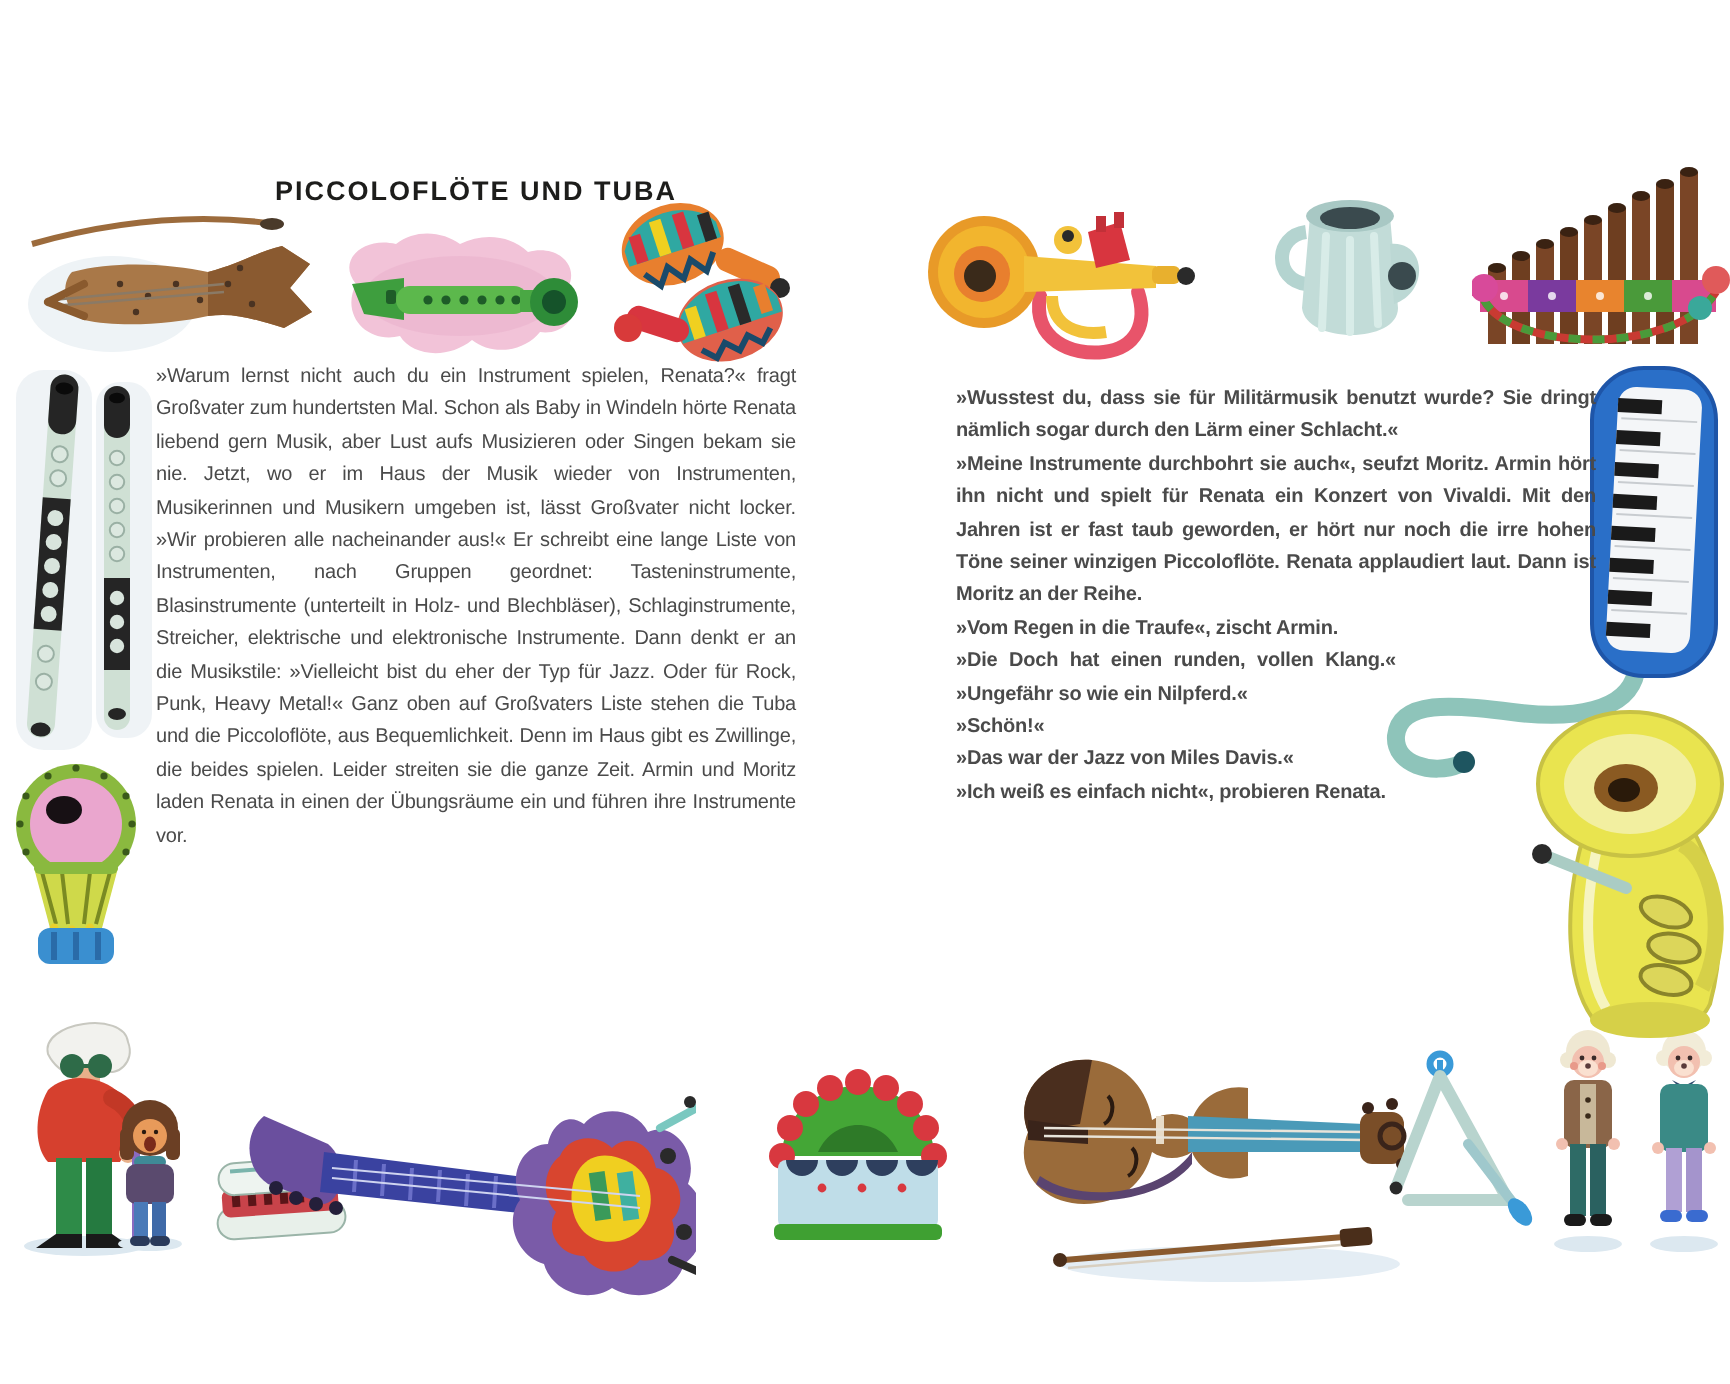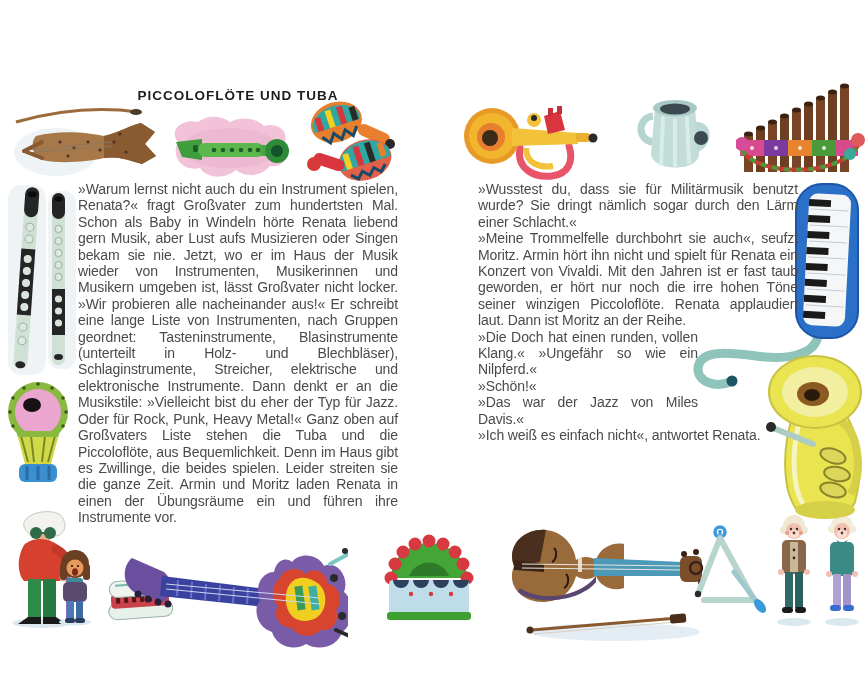--- a/index.html
+++ b/index.html
@@ -2,25 +2,25 @@
 <html lang="de"><head>
 <meta charset="utf-8">
 <style>
   html,body{margin:0;padding:0;background:#ffffff;}
   #canvas{position:relative;width:865px;height:668px;background:#ffffff;overflow:hidden;
           font-family:"Liberation Sans",sans-serif;}
   .illu{position:absolute;z-index:1;}
   .illu svg{display:block;width:100%;height:100%;}
   #chapter-title{position:absolute;left:78px;top:88px;width:320px;z-index:2;
     text-align:center;font-size:13.5px;font-weight:700;letter-spacing:1px;color:#1d1d1b;}
-  .textcol{position:absolute;z-index:2;font-size:14px;line-height:16.4px;color:#4a4a4a;
+  .textcol{position:absolute;z-index:2;font-size:10px;line-height:16.4px;color:#4a4a4a;
     letter-spacing:-0.1px;text-align:justify;}
   .textcol p{margin:0;padding:0;}
   #left-text{left:78px;top:181px;width:320px;}
-  #right-text{left:478px;top:181px;width:320px;}
+  #right-text{left:478px;top:192px;width:320px;font-weight:bold;}
   .float-spacer{float:right;width:100px;height:83px;}
   #bottom-bar{position:absolute;left:88px;top:677px;width:691px;height:14px;
     background:#1b2340;z-index:1;}
 </style>
 </head>
 <body>
 
 <div id="canvas">
 
   <div class="illu" style="left:8px;top:98px;width:150px;height:85px">
@@ -462,23 +462,24 @@
   </div>
 
   <div id="chapter-title">PICCOLOFLÖTE UND TUBA</div>
 
   <div id="left-text" class="textcol">
     <p>»Warum lernst nicht auch du ein Instrument spielen, Renata?« fragt Großvater zum hundertsten Mal. Schon als Baby in Windeln hörte Renata liebend gern Musik, aber Lust aufs Musizieren oder Singen bekam sie nie. Jetzt, wo er im Haus der Musik wieder von Instrumenten, Musikerinnen und Musikern umgeben ist, lässt Großvater nicht locker. »Wir probieren alle nacheinander aus!« Er schreibt eine lange Liste von Instrumenten, nach Gruppen geordnet: Tasteninstrumente, Blasinstrumente (unterteilt in Holz- und Blechbläser), Schlaginstrumente, Streicher, elektrische und elektronische Instrumente. Dann denkt er an die Musikstile: »Vielleicht bist du eher der Typ für Jazz. Oder für Rock, Punk, Heavy Metal!« Ganz oben auf Großvaters Liste stehen die Tuba und die Piccoloflöte, aus Bequemlichkeit. Denn im Haus gibt es Zwillinge, die beides spielen. Leider streiten sie die ganze Zeit. Armin und Moritz laden Renata in einen der Übungsräume ein und führen ihre Instrumente vor.</p>
   </div>
 
   <div id="right-text" class="textcol">
     <p>»Wusstest du, dass sie für Militärmusik benutzt wurde? Sie dringt nämlich sogar durch den Lärm einer Schlacht.«</p>
-    <p>»Meine Trommelfelle durchbohrt sie auch«, seufzt Moritz. Armin hört ihn nicht und spielt für Renata ein Konzert von Vivaldi. Mit den Jahren ist er fast taub geworden, er hört nur noch die irre hohen Töne seiner winzigen Piccoloflöte. Renata applaudiert laut. Dann ist Moritz an der Reihe.</p>
+    <p>»Meine Instrumente durchbohrt sie auch«, seufzt Moritz. Armin hört ihn nicht und spielt für Renata ein Konzert von Vivaldi. Mit den Jahren ist er fast taub geworden, er hört nur noch die irre hohen Töne seiner winzigen Piccoloflöte. Renata applaudiert laut. Dann ist Moritz an der Reihe.</p>
     <div class="float-spacer"></div>
+    <p>»Vom Regen in die Traufe«, zischt Armin.</p>
     <p>»Die Doch hat einen runden, vollen Klang.« »Ungefähr so wie ein Nilpferd.«</p>
     <p>»Schön!«</p>
     <p>»Das war der Jazz von Miles Davis.«</p>
-    <p>»Ich weiß es einfach nicht«, antwortet Renata.</p>
+    <p>»Ich weiß es einfach nicht«, probieren Renata.</p>
   </div>
 
   <div id="bottom-bar"></div>
 
 </div>
 
 </body></html>

